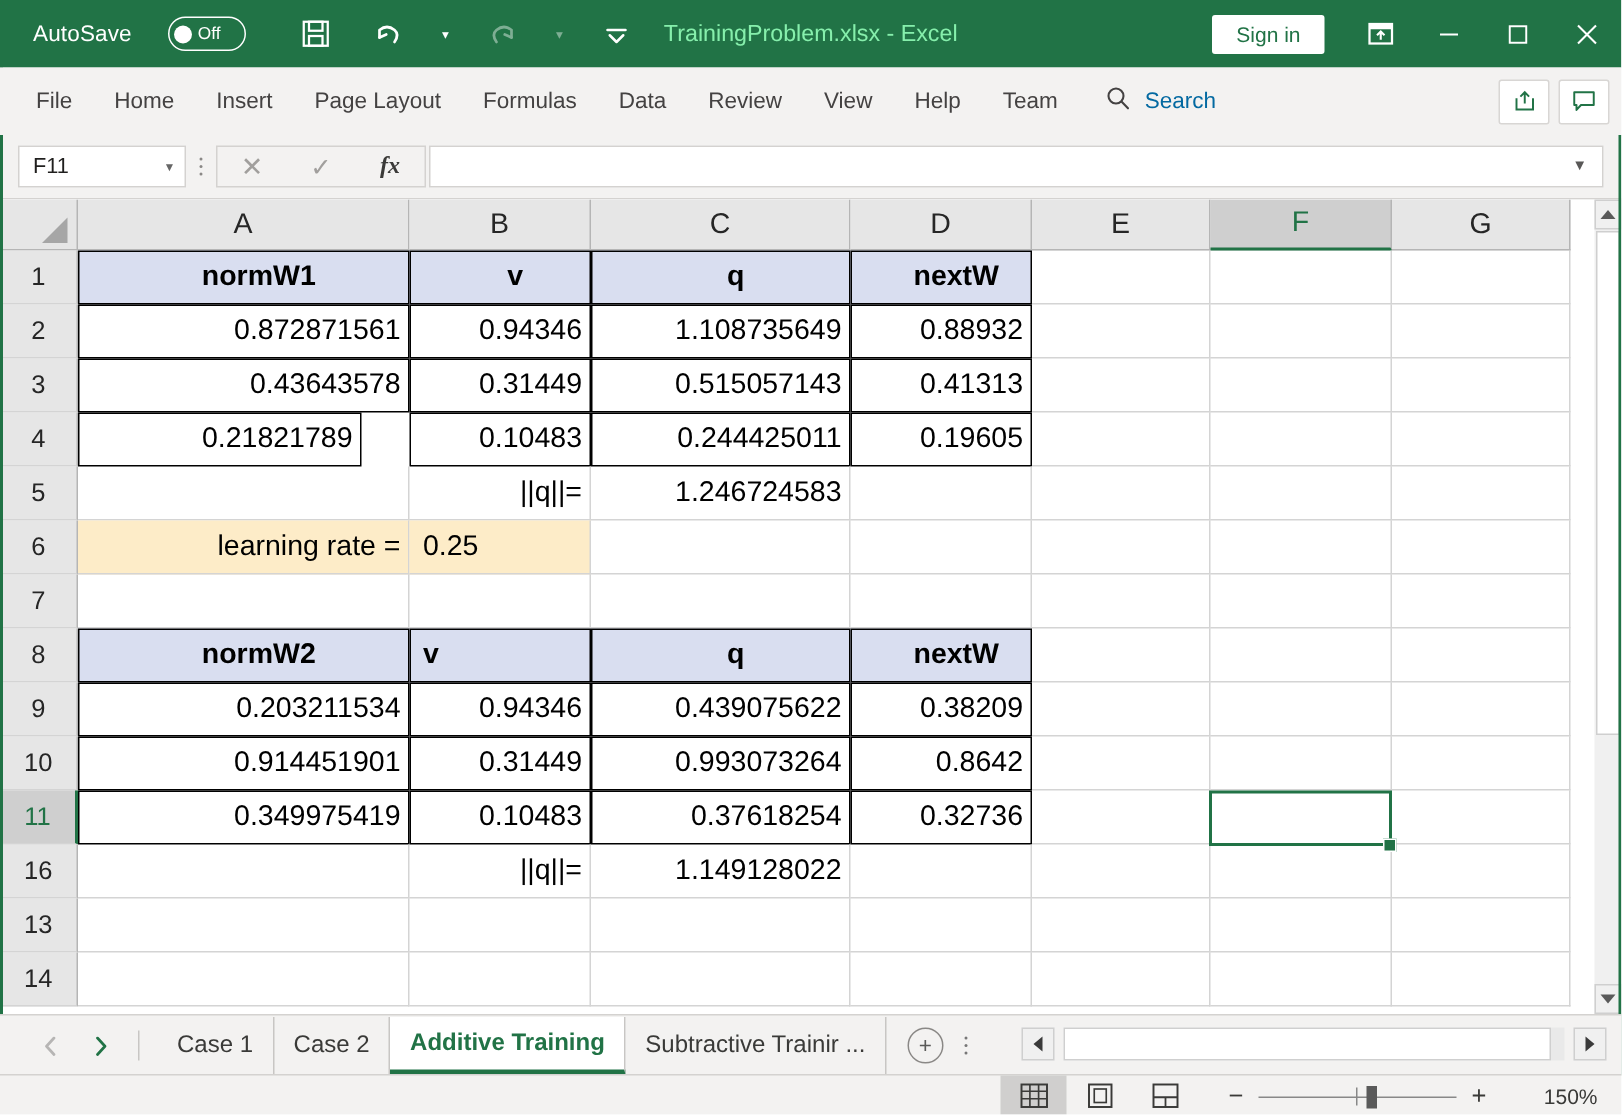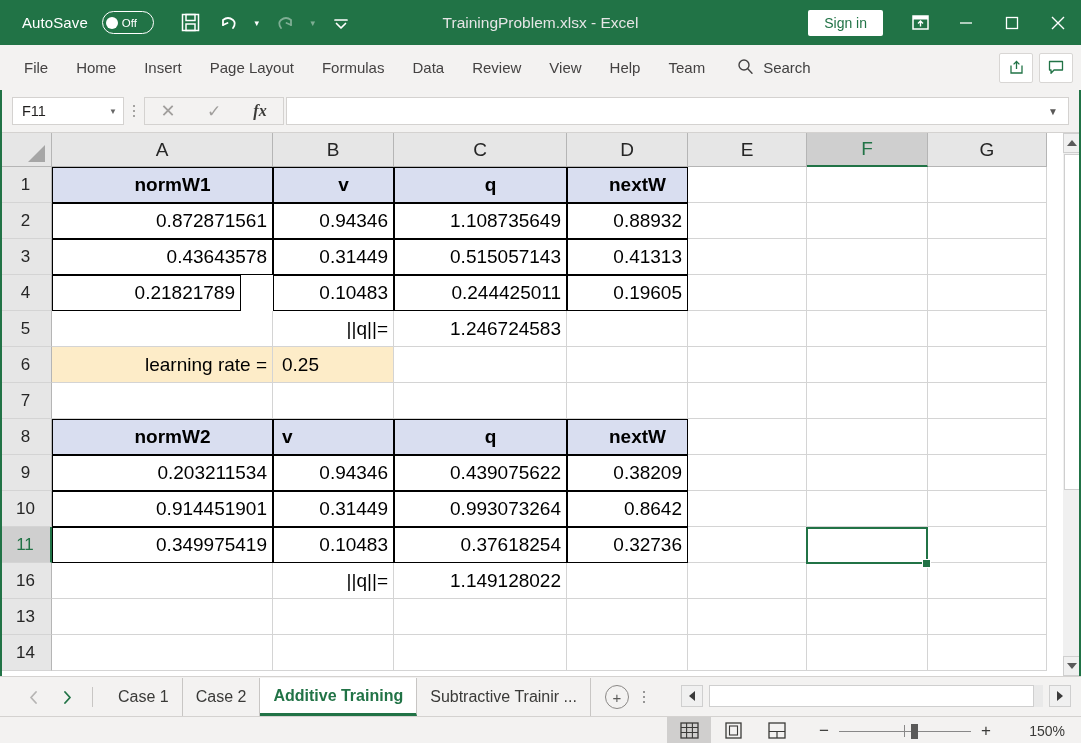--- a/index.html
+++ b/index.html
@@ -16,21 +16,21 @@
     overflow: hidden;
     background: #f3f2f1;
   }
 
   
   .titlebar {
     position: absolute; left: 0; top: 0; width: 1081px; height: 45px;
     background: #217346;
     display: flex; align-items: center;
   }
-  .qat { display: flex; align-items: center; gap: 4px; padding-left: 22px; }
+  .qat { display: flex; align-items: center; gap: 14px; padding-left: 22px; }
   .autosave-label {
     color: #ffffff; font-size: 15px; letter-spacing: .1px; margin-right: 10px;
   }
   .toggle {
     width: 52px; height: 23px; border: 1.6px solid #ffffff; border-radius: 12px;
     display: flex; align-items: center; padding: 0 3px; box-sizing: border-box;
     margin-right: 16px;
   }
   .toggle .knob {
     width: 12px; height: 12px; border-radius: 50%; background: #ffffff; flex: none;
@@ -44,21 +44,21 @@
   .qat-caret {
     width: 14px; height: 30px; display: flex; align-items: center; justify-content: center;
     color: #ffffff; font-size: 9px;
   }
   .qat-caret.dim { opacity: .42; }
   .title-center {
     position: absolute; left: 0; right: 0; top: 0; height: 45px;
     display: flex; align-items: center; justify-content: center;
     pointer-events: none;
   }
-  .title-text { color: #e5e5e5; font-size: 15.5px; }
+  .title-text { color: #86efac; font-size: 15.5px; }
   .title-right {
     position: absolute; right: 0; top: 0; height: 45px;
     display: flex; align-items: center;
   }
   .signin {
     background: #ffffff; color: #217346; font-size: 14px;
     padding: 5px 16px; border-radius: 2px; margin-right: 14px;
   }
   .tb-icon {
     width: 46px; height: 45px; display: flex; align-items: center; justify-content: center;
@@ -72,21 +72,21 @@
     display: flex; align-items: center;
     border-bottom: 1px solid #e1dfdd;
   }
   .rtab {
     font-size: 15px; color: #444242; padding: 0 14px; height: 45px;
     display: flex; align-items: center; white-space: nowrap;
   }
   .rtab:first-child { margin-left: 10px; }
   .search-wrap {
     display: flex; align-items: center; gap: 9px; margin-left: 18px;
-    color: #404040; font-size: 15px;
+    color: #0369a1; font-size: 15px;
   }
   .ribbon-right {
     position: absolute; right: 8px; top: 0; height: 45px;
     display: flex; align-items: center; gap: 6px;
   }
   .rr-btn {
     width: 32px; height: 28px; border: 1px solid #d8d6d4; background: #ffffff;
     display: flex; align-items: center; justify-content: center; color: #217346;
     border-radius: 2px;
   }

